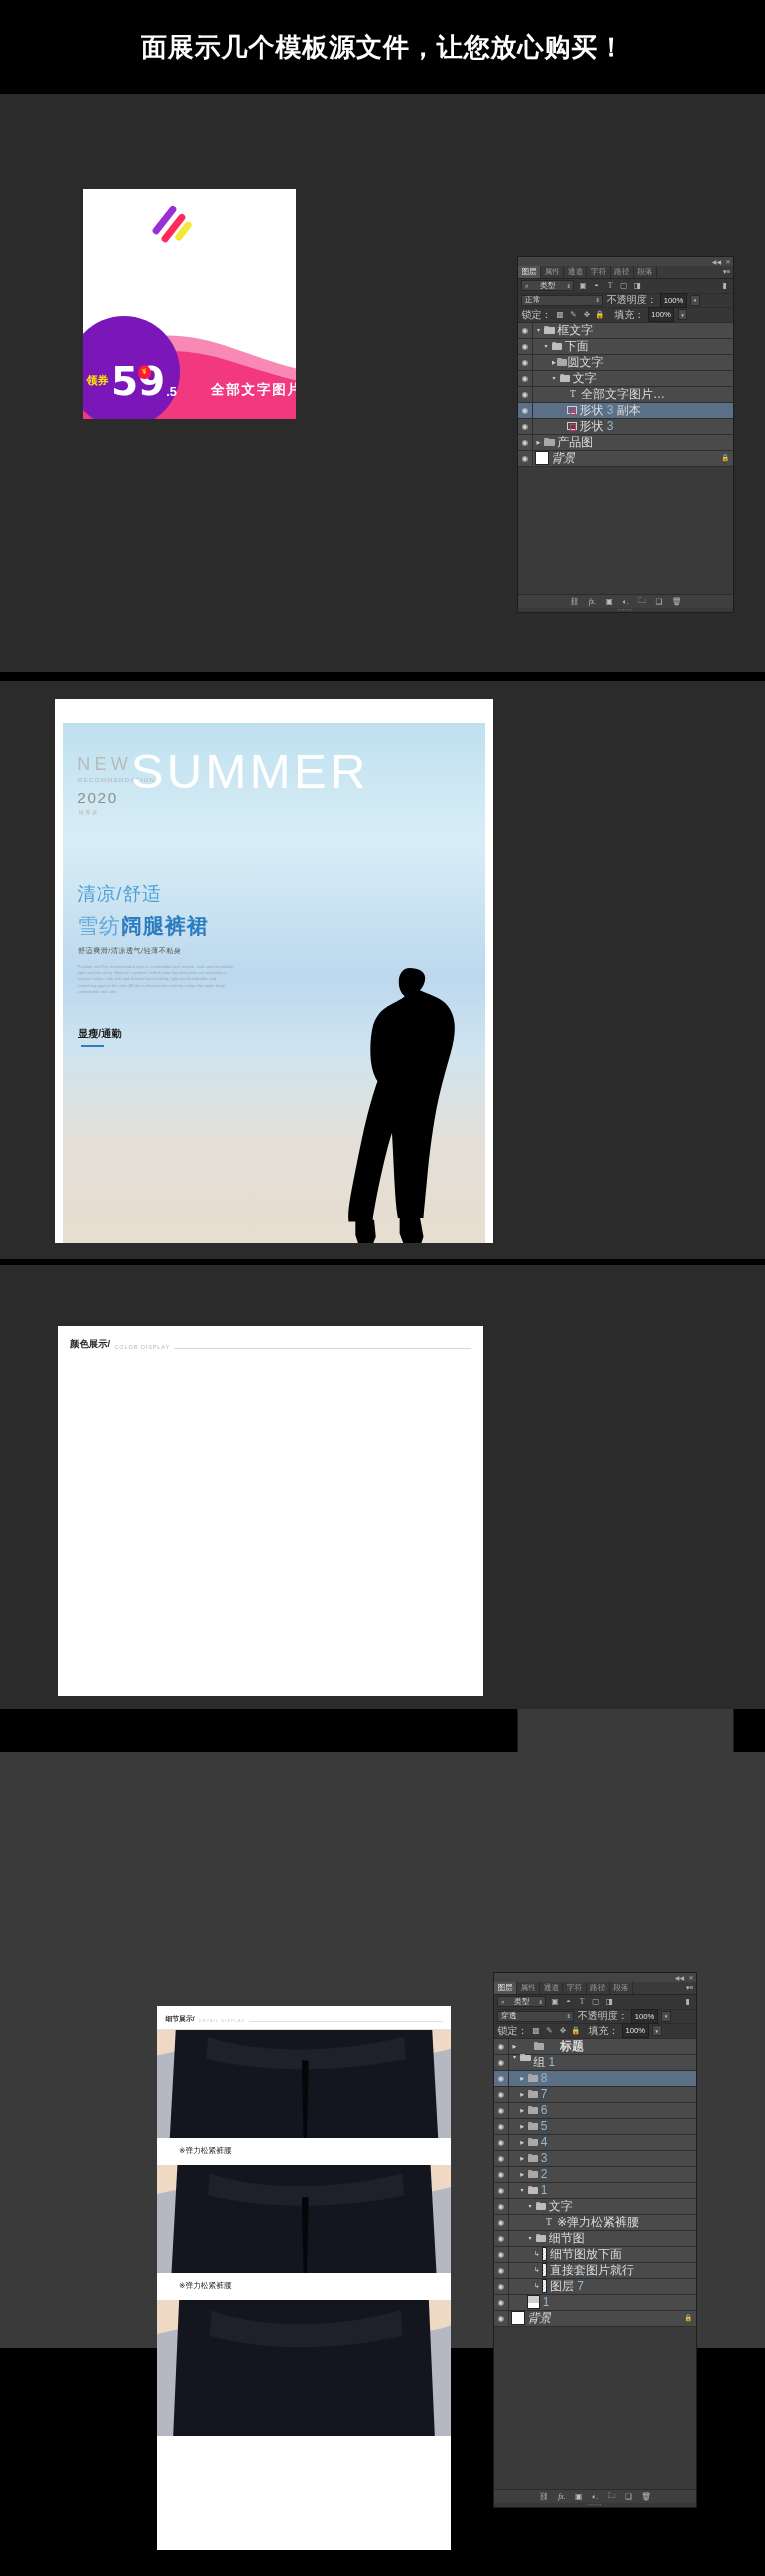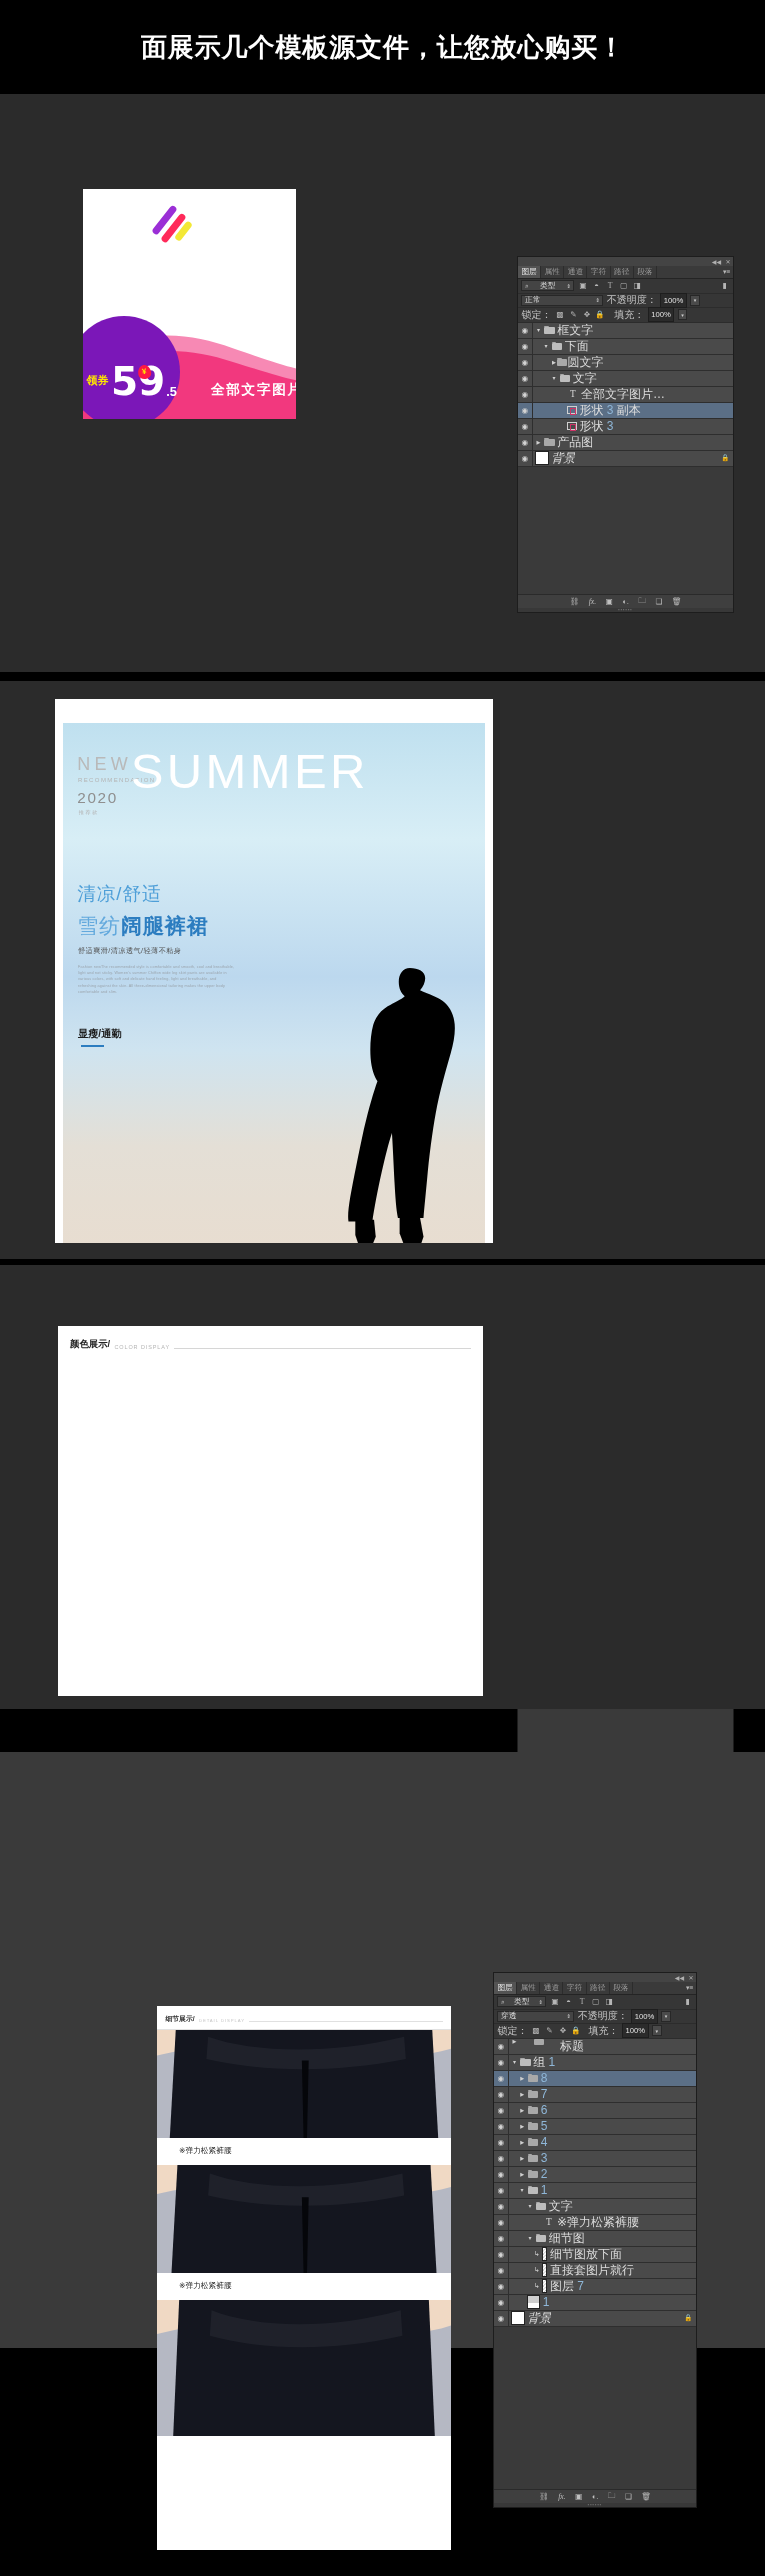--- a/index.html
+++ b/index.html
@@ -669,31 +669,31 @@
       <div class="ps-icobtn">✎</div>
       <div class="ps-icobtn">✥</div>
       <div class="ps-icobtn">🔒</div>
       <div class="ps-label" style="margin-left:3.4px;">填充：</div>
       <div class="ps-field">100%</div>
       <div class="ps-spin">▾</div>
     </div>
     <div class="ps-layers">
         <div class="ps-layer">
           <div class="ps-eye">◉</div>
-          <div style="display: flex; align-items: flex-start; gap: 16px; flex: 1 1 0%; overflow: hidden; padding-left: 2.6px;">
+          <div style="display: flex; align-items: center; gap: 16px; flex: 1 1 0%; overflow: hidden; padding-left: 2.6px; font-weight: bold;">
             <span class="ps-arrow">▶</span>
             <span class="ps-folder">
               <i></i>
             </span>
             <span class="ps-tname">标题</span>
           </div>
         </div>
         <div class="ps-layer">
           <div class="ps-eye">◉</div>
-          <div style="display: flex; align-items: center; gap: 2.6px; flex: 1 1 0%; overflow: hidden; padding-left: 2.6px;">
+          <div style="display: flex; gap: 2.6px; flex: 1 1 0%; overflow: hidden; padding-left: 2.6px;">
             <span class="ps-arrow">▼</span>
             <span class="ps-folder open">
               <i></i>
             </span>
             <span class="ps-tname">组 <span class="num">1</span></span>
           </div>
         </div>
         <div class="ps-layer selected">
           <div class="ps-eye">◉</div>
           <div style="display: flex; align-items: center; gap: 2.6px; flex: 1 1 0%; overflow: hidden; padding-left: 10.2px;">

